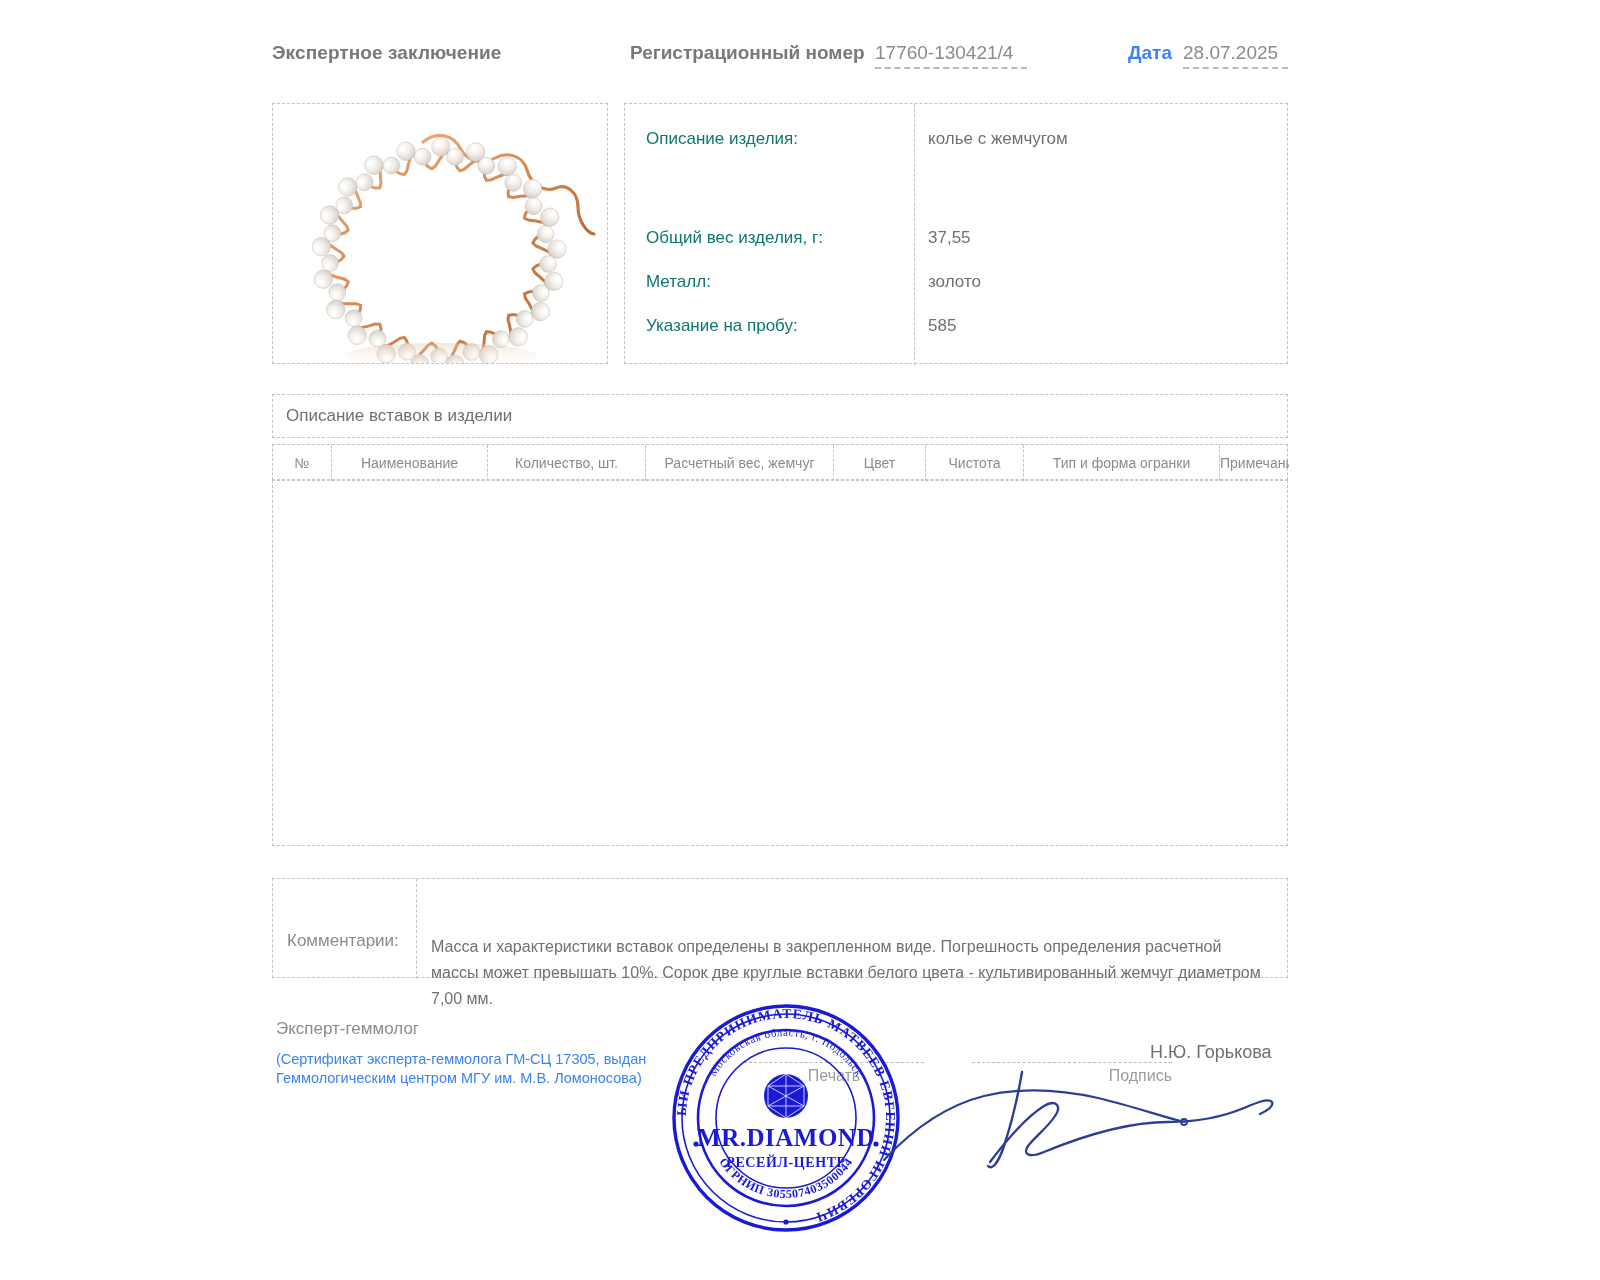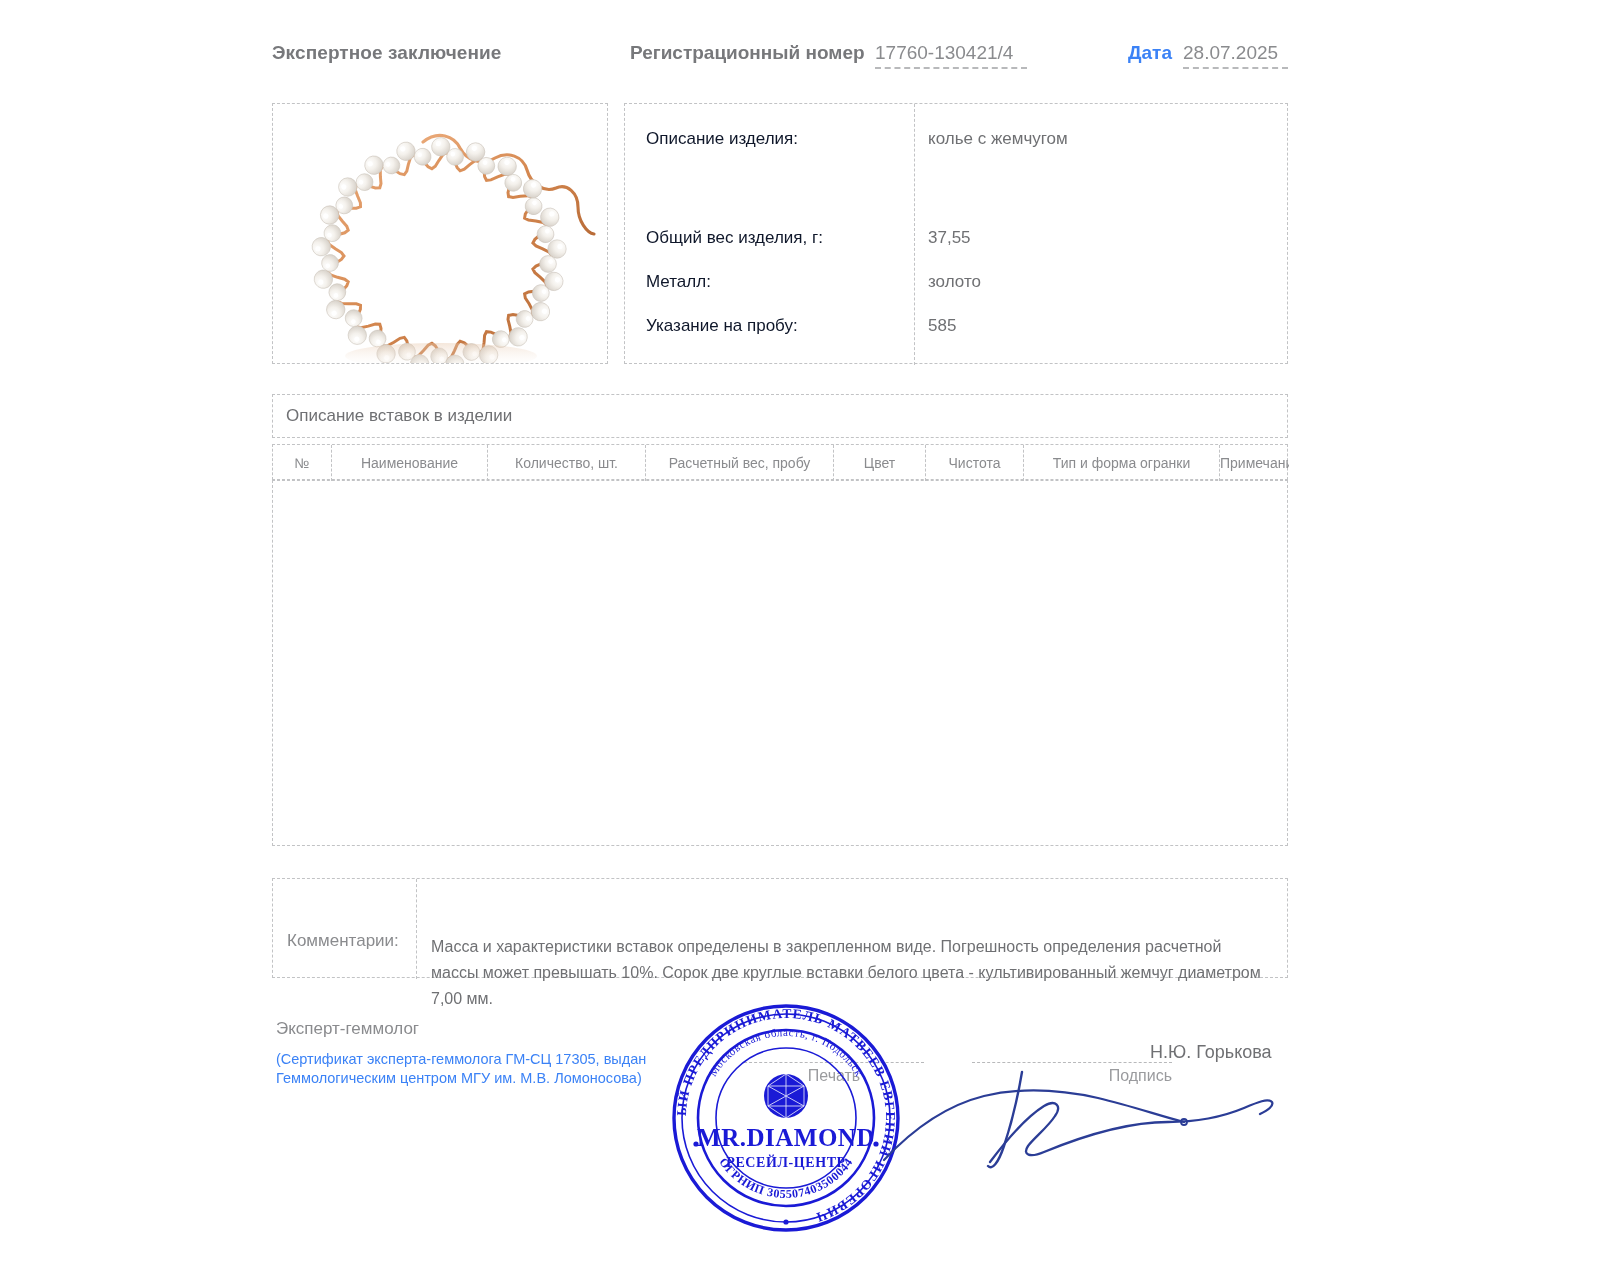--- a/index.html
+++ b/index.html
@@ -113,21 +113,21 @@
     left: 289px;
     top: 0;
     width: 0;
     height: 261px;
     border-left: 1px dashed #c2c3c5;
   }
   .prop-label {
     position: absolute;
     left: 21px;
     font-size: 17px;
-    color: #0f172a;
+    color: #0f766e;
     white-space: nowrap;
   }
   .prop-value {
     position: absolute;
     left: 303px;
     font-size: 17px;
     color: #6f7073;
     white-space: nowrap;
   }
   .r0 { top: 25px; }
@@ -385,21 +385,21 @@
   </div>
 
   <div class="dframe inserts-title-box">
     <div class="inserts-title">Описание вставок в изделии</div>
   </div>
 
   <div class="dframe inserts-head-box">
     <div class="th" style="left:0px;width:58px;">№</div>
     <div class="th" style="left:58px;width:156px;">Наименование</div>
     <div class="th" style="left:214px;width:158px;">Количество, шт.</div>
-    <div class="th" style="left:372px;width:188px;">Расчетный вес, пробу</div>
+    <div class="th" style="left:372px;width:188px;">Расчетный вес, жемчуг</div>
     <div class="th" style="left:560px;width:92px;">Цвет</div>
     <div class="th" style="left:652px;width:98px;">Чистота</div>
     <div class="th" style="left:750px;width:196px;">Тип и форма огранки</div>
     <div class="th" style="left:946px;width:70px;">Примечание</div>
   </div>
 
   <div class="dframe inserts-body-box"></div>
 
   <div class="dframe comments-box">
     <div class="comments-divider"></div>

